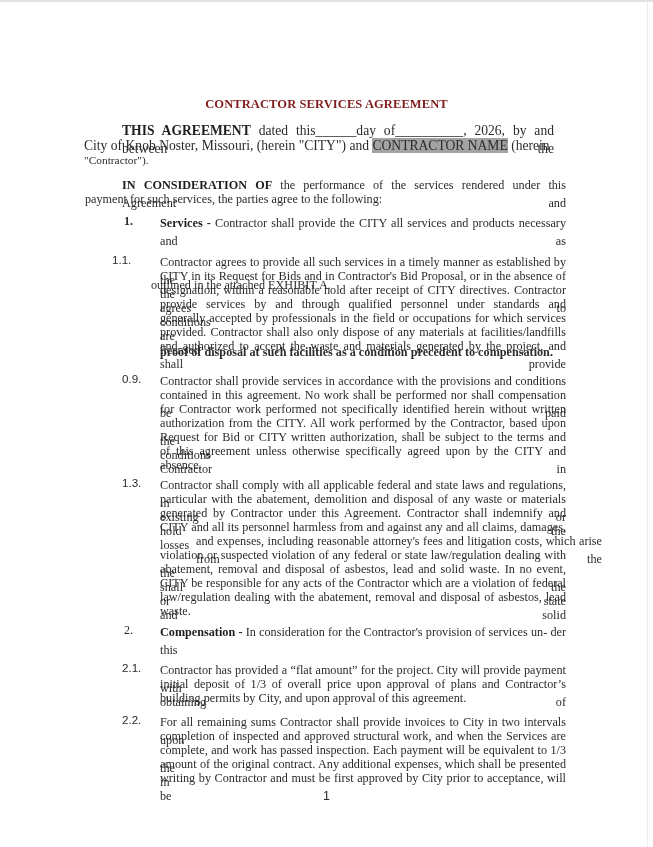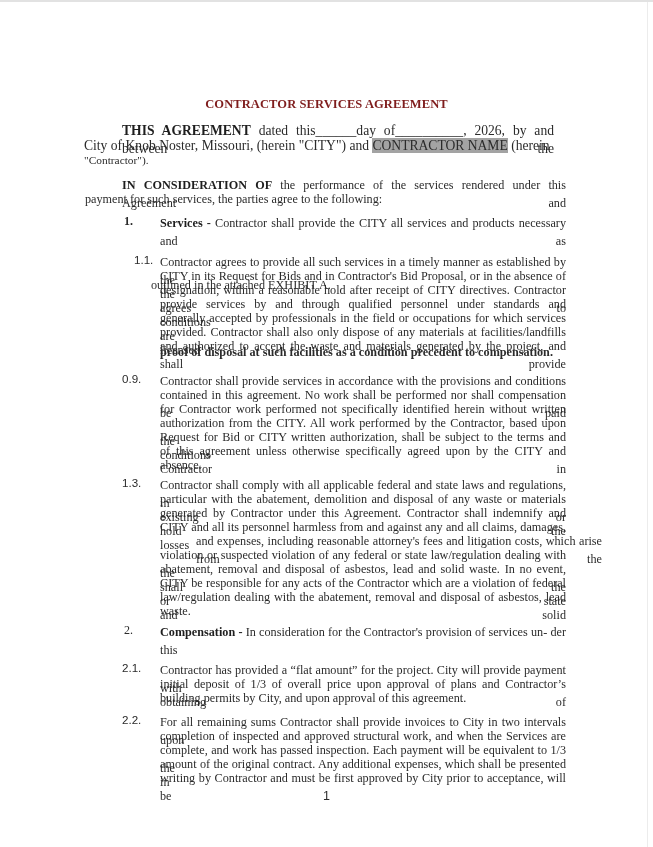--- a/index.html
+++ b/index.html
@@ -45,21 +45,21 @@
   <div class="line big" style="left:84px; top:137px;"><span>City of Knob Noster, Missouri, (herein "CITY") and </span><span class="hl">CONTRACTOR NAME</span><span> (herein</span></div>
   <div class="line" style="left:84px; top:151px; font-size:11.4px;">"Contractor").</div>
 
   <div class="line just" style="left:122px; top:176px; width:444px;"><span class="b">IN CONSIDERATION OF</span><span> the performance of the services rendered under this Agreement and</span></div>
   <div class="line" style="left:85px; top:190px;">payment for such services, the parties agree to the following:</div>
 
   <div class="num b" style="left:124px; top:214px;">1.</div>
   <div class="line just" style="left:160px; top:214px; width:406px;"><span class="b">Services -</span><span> Contractor shall provide the CITY all services and products necessary and as</span></div>
   <div class="line" style="left:151px; top:228px;margin-top:48px;">outlined in the attached EXHIBIT A.</div>
 
-  <div class="num sans" style="left:134px; top:253px;text-align:right;">1.1.</div>
+  <div class="num sans" style="left:112px; top:253px;text-align:right;">1.1.</div>
   <div class="line just" style="left:160px; top:253px; width:406px;">Contractor agrees to provide all such services in a timely manner as established by the</div>
   <div class="line just" style="left:160px; top:267px; width:406px;">CITY in its Request for Bids and in Contractor's Bid Proposal, or in the absence of the</div>
   <div class="line just" style="left:160px; top:281px; width:406px;">designation, within a reasonable hold after receipt of CITY directives. Contractor agrees to</div>
   <div class="line just" style="left:160px; top:295px; width:406px;">provide services by and through qualified personnel under standards and conditions</div>
   <div class="line just" style="left:160px; top:309px; width:406px;">generally accepted by professionals in the field or occupations for which services are</div>
   <div class="line just" style="left:160px; top:323px; width:406px;">provided. Contractor shall also only dispose of any materials at facilities/landfills licensed</div>
   <div class="line just" style="left:160px; top:337px; width:406px;">and authorized to accept the waste and materials generated by the project, and shall provide</div>
   <div class="line" style="left:160px; top:343px;font-weight:bold;">proof of disposal at such facilities as a condition precedent to compensation.</div>
 
   <div class="num sans" style="left:122px; top:372px;">0.9.</div>

